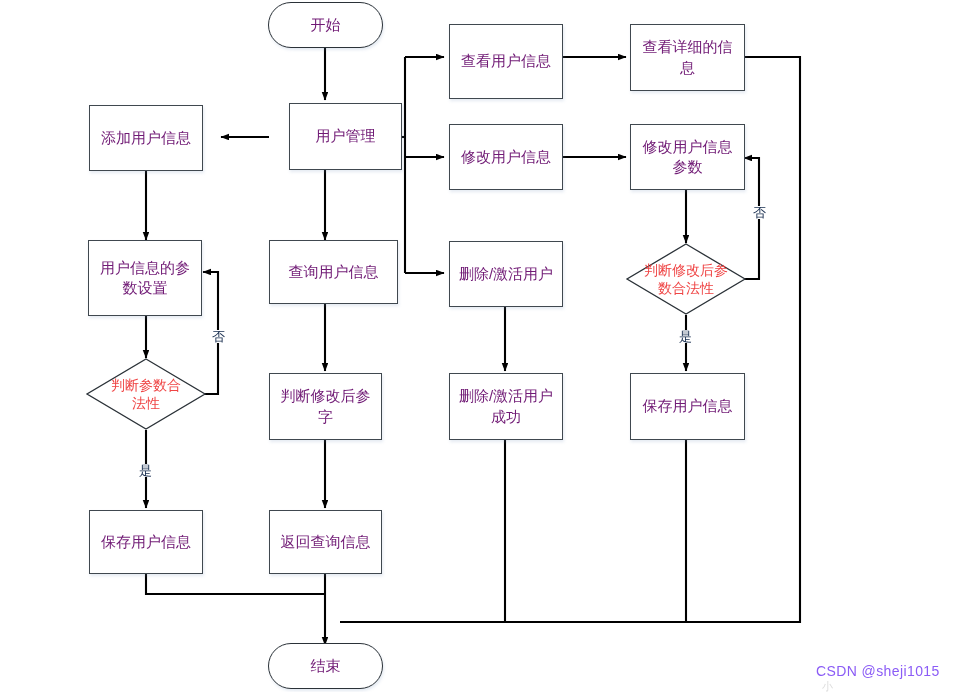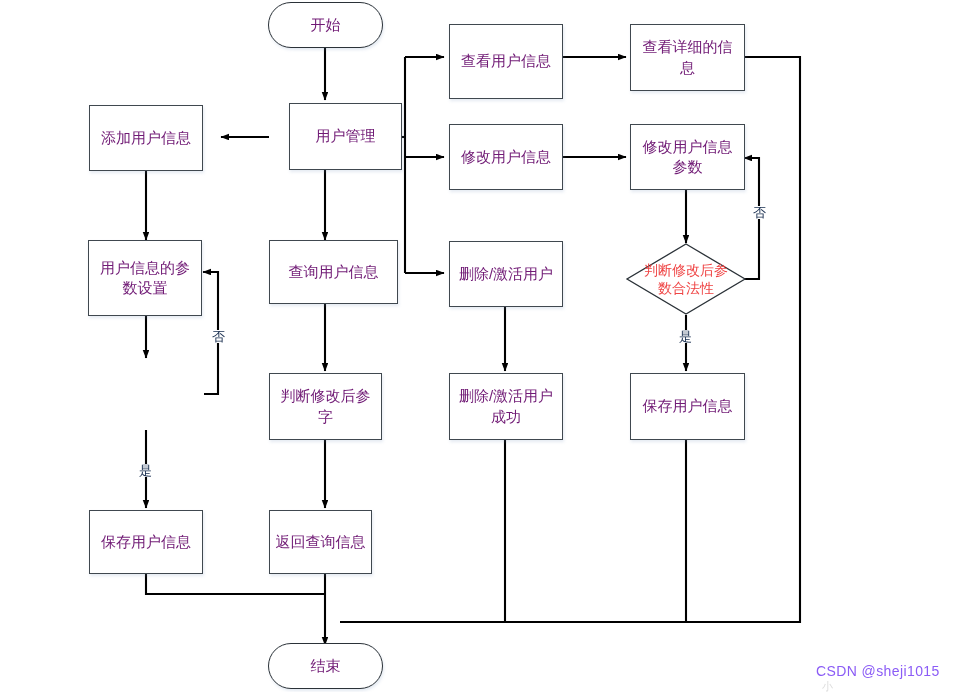--- a/index.html
+++ b/index.html
@@ -172,35 +172,42 @@
 
   <div class="node" style="left:89px; top:105px; width:114px; height:66px;">
     <span class="txt">添加用户信息</span>
   </div>
 
   <div class="node" style="left:88px; top:240px; width:114px; height:76px;">
     <span class="txt">用户信息的参
 数设置</span>
   </div>
 
+  <div class="diamond-wrap" style="left:86px; top:358px; width:120px; height:72px;">
+    <svg class="dshape" viewBox="0 0 120 72" xmlns="http://www.w3.org/2000/svg">
+      <polygon points="60,1 119,36 60,71 1,36" fill="#ffffff" stroke="#2b3238" stroke-width="1.3"></polygon>
+    </svg>
+    <div class="dlabel">判断参数合
+法性</div>
+  </div>
 
   <div class="node" style="left:89px; top:510px; width:114px; height:64px;">
     <span class="txt">保存用户信息</span>
   </div>
 
   <div class="node" style="left:269px; top:240px; width:129px; height:64px;">
     <span class="txt">查询用户信息</span>
   </div>
 
   <div class="node" style="left:269px; top:373px; width:113px; height:67px;">
     <span class="txt">判断修改后参
 字</span>
   </div>
 
-  <div class="node" style="left:269px; top:510px; width:103px; height:64px;">
+  <div class="node" style="left:269px; top:510px; width:113px; height:64px;">
     <span class="txt">返回查询信息</span>
   </div>
 
   <div class="node" style="left:449px; top:24px; width:114px; height:75px;">
     <span class="txt">查看用户信息</span>
   </div>
 
   <div class="node" style="left:449px; top:124px; width:114px; height:66px;">
     <span class="txt">修改用户信息</span>
   </div>

